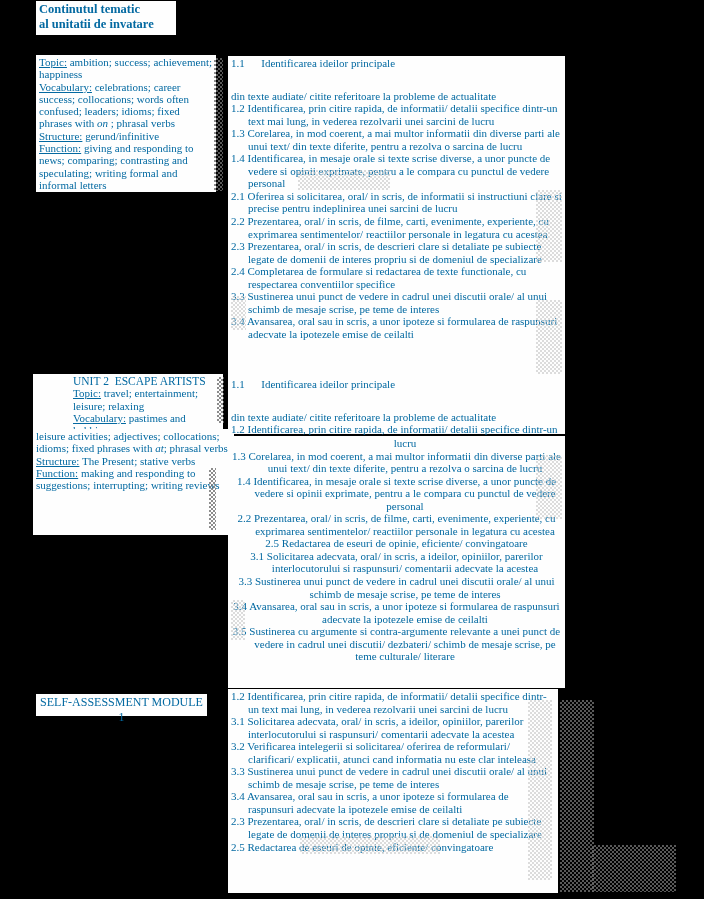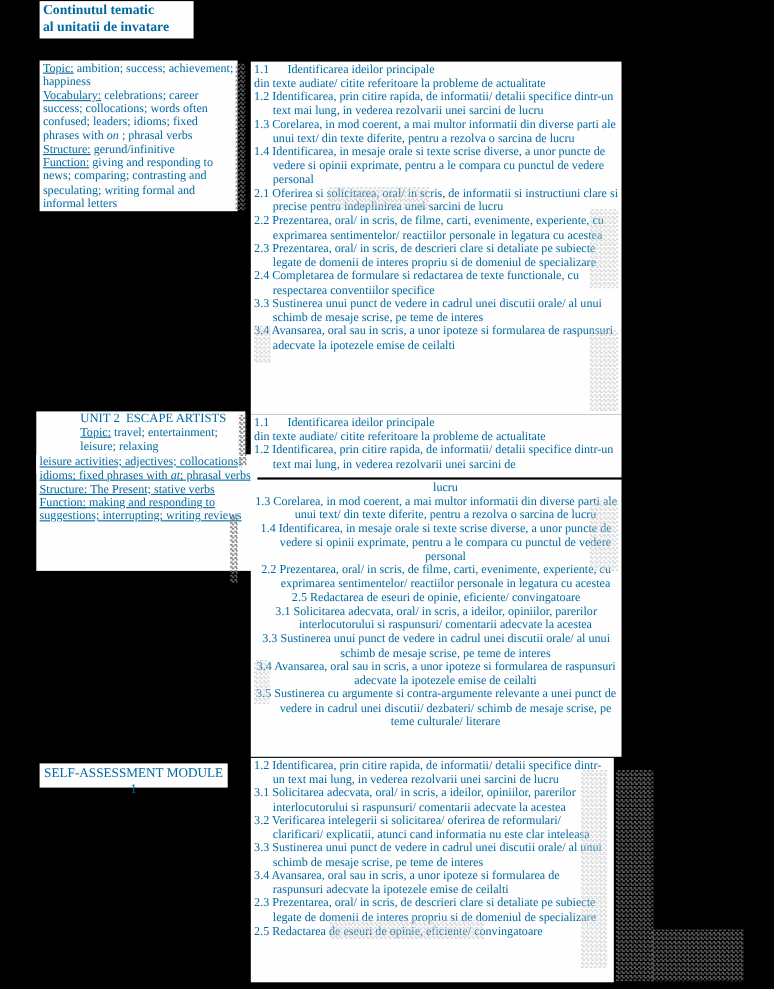--- a/index.html
+++ b/index.html
@@ -13,21 +13,21 @@
     padding:1px 3px;color:#0369a1;
   }
   .hdr{font-weight:bold;font-size:12.5px;line-height:15px;}
   .para{font-size:11px;line-height:12.3px;margin:0;}
   .u{text-decoration:underline;}
   .it{font-style:italic;}
   .pre{white-space:pre-wrap;}
   .caps{font-size:11.5px;}
   .item{font-size:11px;line-height:12.55px;}
   .li-hang{padding-left:17px;text-indent:-17px;}
-  .li-plain{padding-left:0;text-indent:0;}
+  .li-plain{padding-left:0;text-indent:0;margin-top:20px;}
   .li-cont{padding-left:17px;text-indent:0;}
   .li-head{white-space:pre-wrap;padding-left:0;text-indent:0;}
   .dither{
     position:absolute;pointer-events:none;
     background:conic-gradient(#c9c9c9 25%,transparent 0 50%,#c9c9c9 0 75%,transparent 0) 0 0/4px 4px;
     opacity:.65;
   }
   .dither.dark{
     background:conic-gradient(#6f6f6f 25%,transparent 0 50%,#6f6f6f 0 75%,transparent 0) 0 0/4px 4px;
     opacity:.8;
@@ -64,21 +64,21 @@
       <div class="item li-hang">3.3 Sustinerea unui punct de vedere in cadrul unei discutii orale/ al unui schimb de mesaje scrise, pe teme de interes</div>
       <div class="item li-hang">3.4 Avansarea, oral sau in scris, a unor ipoteze si formularea de raspunsuri adecvate la ipotezele emise de ceilalti</div>
     </div>
 
   <div class="box" style="left:33px;top:374px;width:190px;height:57px;padding-left:40px;">
     <div class="para caps"><span class="pre">UNIT 2  ESCAPE ARTISTS</span></div>
     <div class="para"><span class="u">Topic:</span><span> travel; entertainment; leisure; relaxing</span></div>
     <div class="para"><span class="u">Vocabulary:</span><span> pastimes and hobbies;</span></div>
   </div>
 
-  <div class="box" style="left:33px;top:413px;width:201px;height:106px;text-decoration:underline;">
+  <div class="box" style="left:33px;top:429px;width:201px;height:106px;">
     <div class="para"><span>leisure activities; adjectives; collocations; idioms; fixed phrases with </span><span class="it">at</span><span>; phrasal verbs</span></div>
     <div class="para"><span class="u">Structure:</span><span> The Present; stative verbs</span></div>
     <div class="para"><span class="u">Function:</span><span> making and responding to suggestions; interrupting; writing reviews</span></div>
   </div>
 
   <div class="box" style="left:228px;top:377px;width:337px;height:57px;">
 
   <div class="item li-head">1.1      Identificarea ideilor principale</div>
       <div class="item li-plain">din texte audiate/ citite referitoare la probleme de actualitate</div>
       <div class="item li-hang">1.2 Identificarea, prin citire rapida, de informatii/ detalii specifice dintr-un text mai lung, in vederea rezolvarii unei sarcini de</div>

